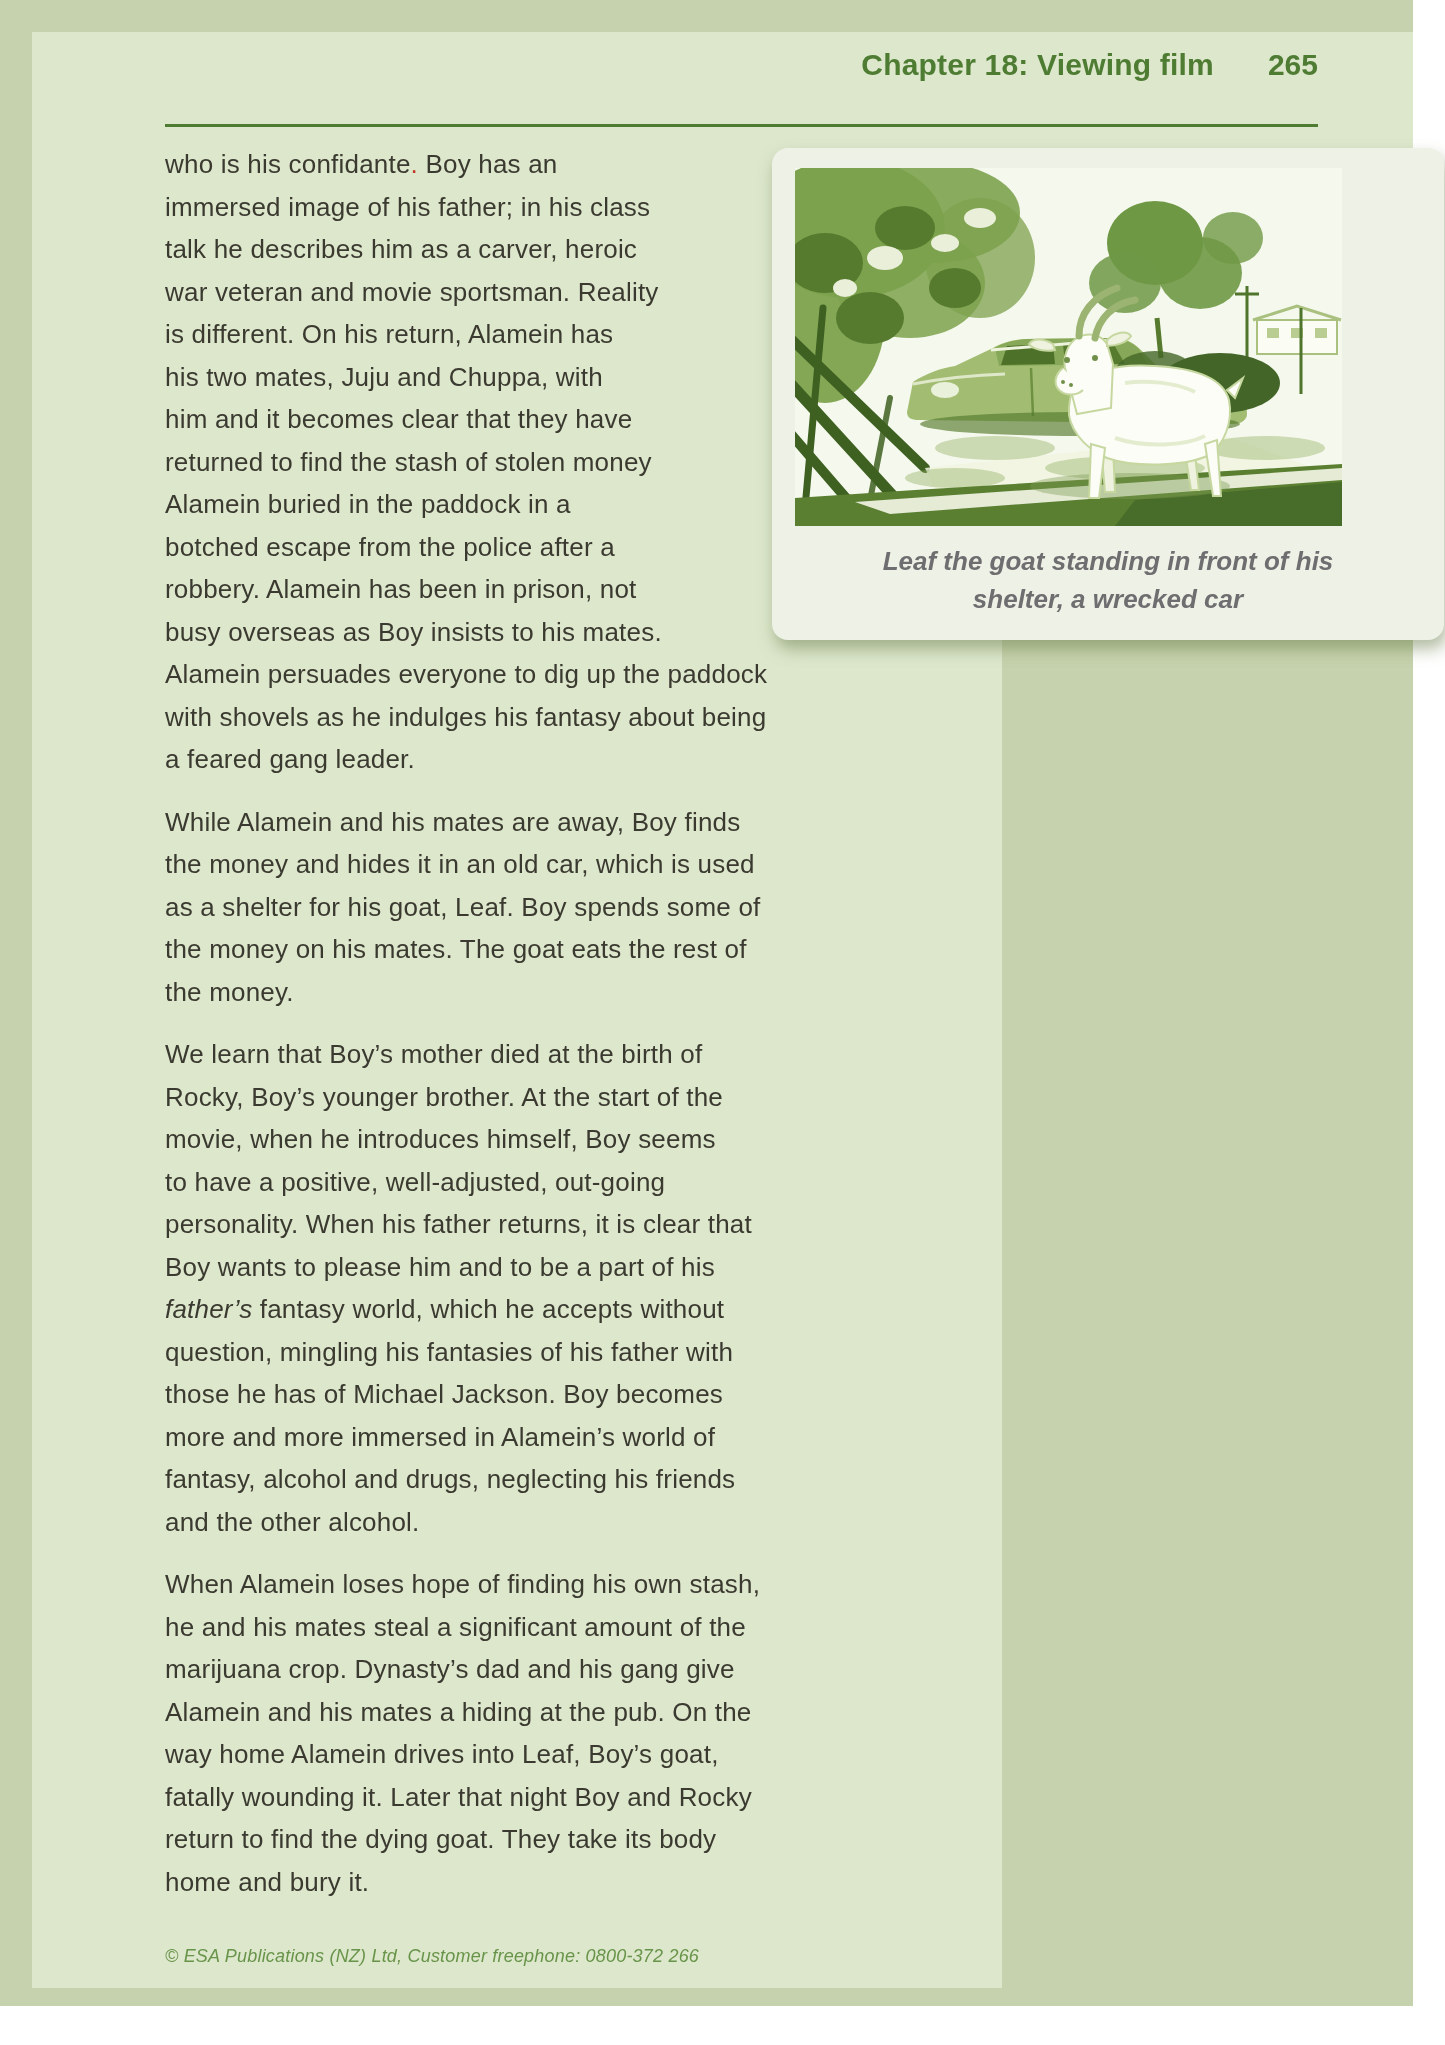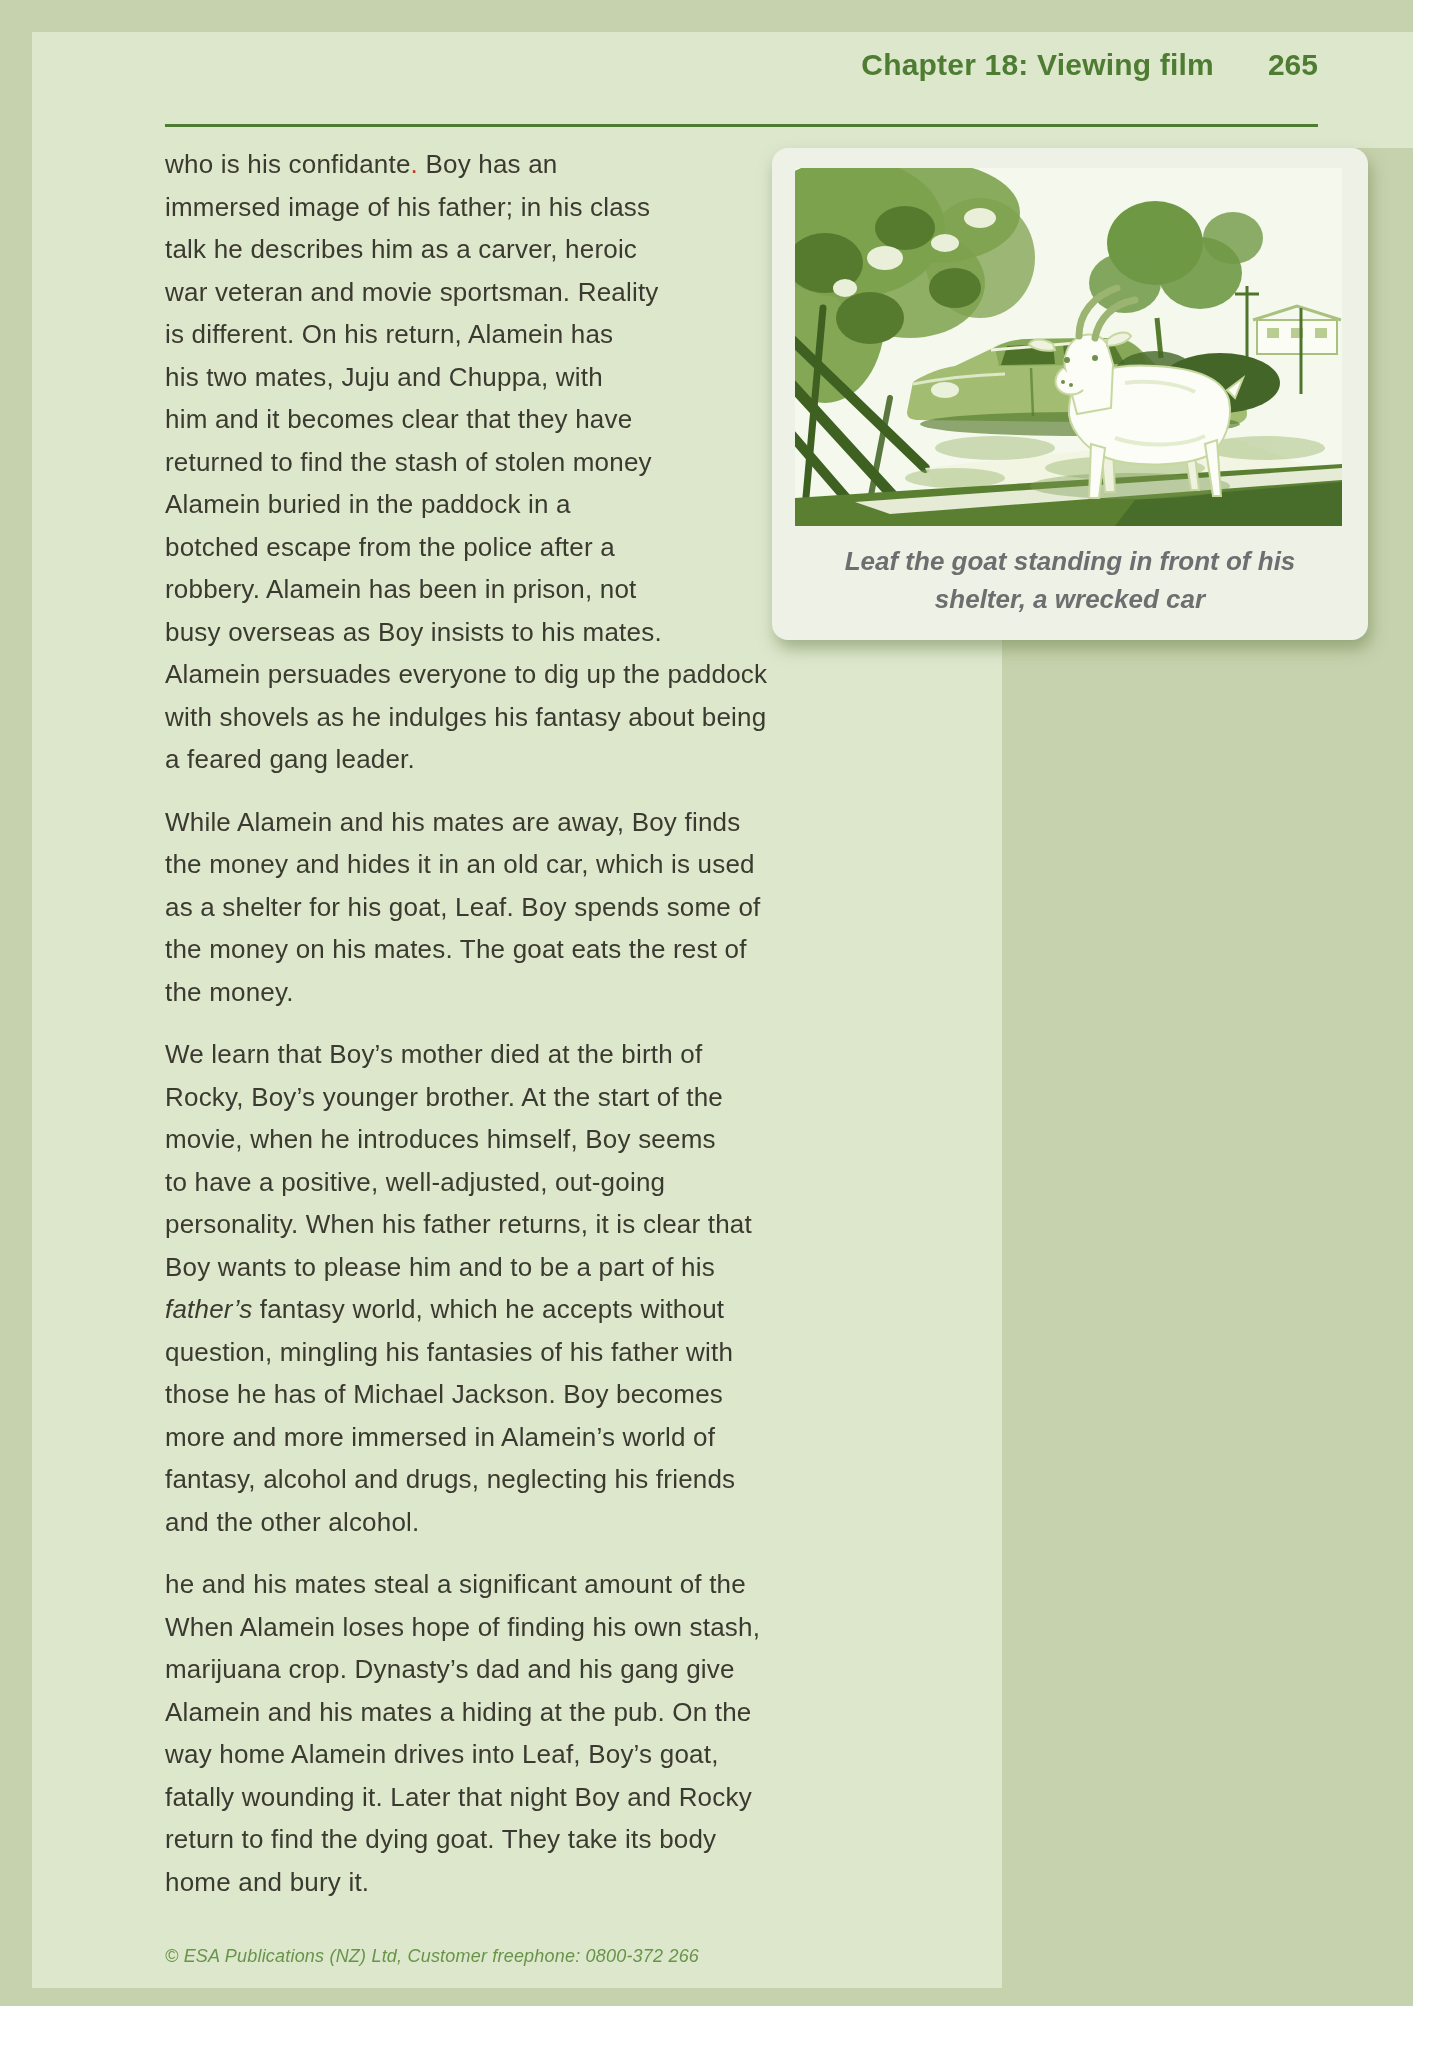--- a/index.html
+++ b/index.html
@@ -18,21 +18,21 @@
   .chapter-title{font-size:30px;font-weight:bold;color:var(--heading-green,#4d7c32);letter-spacing:.2px;}
   .page-number{font-size:30px;font-weight:bold;color:var(--heading-green,#4d7c32);margin-left:54px;}
   .rule{left:165px;top:124px;width:1153px;height:3px;background:var(--heading-green,#4d7c32);}
   .article{left:165px;top:143px;width:760px;}
   .para{margin:0 0 20px 0;}
   .line{height:42.5px;line-height:42.5px;font-size:26px;white-space:nowrap;
         color:var(--body-text,#3b3a30);letter-spacing:.2px;}
   .line .red{color:var(--accent-red-period,#c03726);}
   .line .it{font-style:italic;}
   .figure-panel{
-    left:772px;top:148px;width:596px;height:492px;
+    left:772px;top:148px;width:672px;height:492px;
     background:var(--figure-panel,#eef1e5);border-radius:16px;
     box-shadow:3px 9px 16px rgba(104,124,72,.5);
   }
   .figure-photo{position:absolute;left:23px;top:20px;width:547px;height:358px;overflow:hidden;}
   .figure-photo svg{display:block;width:547px;height:358px;}
   .figure-caption{position:absolute;left:0;right:0;top:394px;text-align:center;}
   .cap-line{font-style:italic;font-weight:bold;font-size:26px;line-height:38px;
             color:var(--caption-gray,#6e6e70);}
   .footer{left:165px;top:1946px;font-style:italic;font-size:18px;
           color:var(--footer-green,#68944a);letter-spacing:.2px;white-space:nowrap;}
@@ -84,22 +84,22 @@
         <div class="line"><span>personality. When his father returns, it is clear that</span></div>
         <div class="line"><span>Boy wants to please him and to be a part of his</span></div>
         <div class="line"><span class="it">father’s</span><span> fantasy world, which he accepts without</span></div>
         <div class="line"><span>question, mingling his fantasies of his father with</span></div>
         <div class="line"><span>those he has of Michael Jackson. Boy becomes</span></div>
         <div class="line"><span>more and more immersed in Alamein’s world of</span></div>
         <div class="line"><span>fantasy, alcohol and drugs, neglecting his friends</span></div>
         <div class="line"><span>and the other alcohol.</span></div>
       </div>
       <div class="para">
+        <div class="line"><span>When Alamein loses hope of finding his own stash,</span></div>
         <div class="line"><span>he and his mates steal a significant amount of the</span></div>
-        <div class="line"><span>When Alamein loses hope of finding his own stash,</span></div>
         <div class="line"><span>marijuana crop. Dynasty’s dad and his gang give</span></div>
         <div class="line"><span>Alamein and his mates a hiding at the pub. On the</span></div>
         <div class="line"><span>way home Alamein drives into Leaf, Boy’s goat,</span></div>
         <div class="line"><span>fatally wounding it. Later that night Boy and Rocky</span></div>
         <div class="line"><span>return to find the dying goat. They take its body</span></div>
         <div class="line"><span>home and bury it.</span></div>
       </div>
     </div>
 
   <div class="abs figure-panel">

